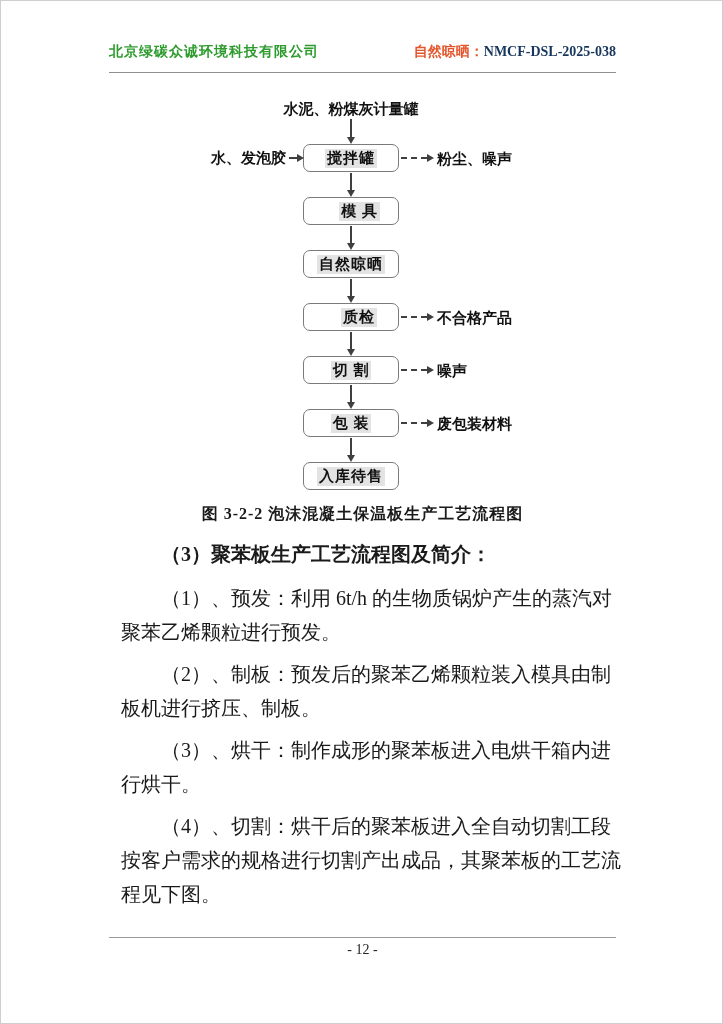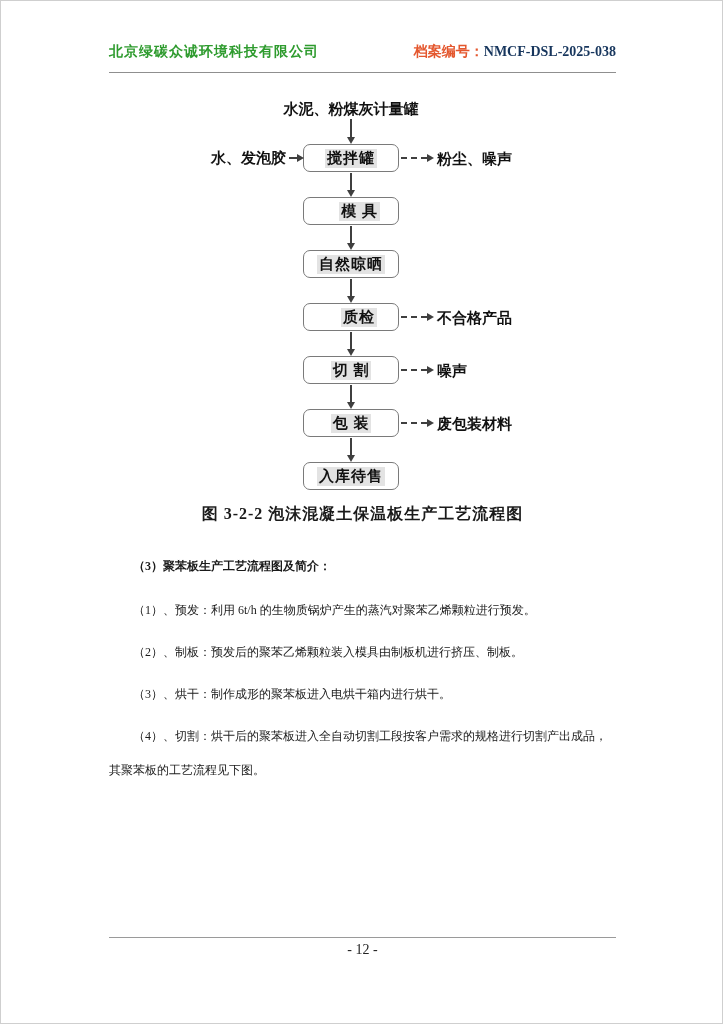--- a/index.html
+++ b/index.html
@@ -51,22 +51,22 @@
     border-top:4px solid transparent; border-bottom:4px solid transparent;
     border-left:7px solid #3f3f3f;
   }
 
   
   .caption {
     position:absolute; top:503px; left:0; width:723px; text-align:center;
     font-size:16px; font-weight:bold; letter-spacing:1px;
   }
   .bodytext {
-    position:absolute; top:536px; left:108px; width:500px;
-    font-size:12px; line-height:34px;margin-top:12px;
+    position:absolute; top:536px; left:120px; width:500px;
+    font-size:20px; line-height:34px;
   }
   .bodytext p { text-indent:2em; margin:0 0 8px 0; }
   .bodytext p.heading { font-weight:bold; margin-bottom:10px; }
 
   
   .footer-rule {
     position:absolute; left:108px; right:106px; top:936px;
     border-top:1px solid #9a9a9a;
   }
   .page-number {
@@ -75,21 +75,21 @@
   }
 </style>
 </head>
 <body>
 
 <div class="page">
 
   <div class="header">
     <span class="company">北京绿碳众诚环境科技有限公司</span>
     <span>
-      <span class="archive-label">档案编号：</span><span class="archive-number">NMCF-DSL-2025-038</span>
+      <span class="archive-label">自然晾晒：</span><span class="archive-number">NMCF-DSL-2025-038</span>
     </span>
   </div>
   <div class="header-rule"></div>
 
   <div class="flow">
 
     <div class="flabel top">水泥、粉煤灰计量罐</div>
     <div class="varrow" style="top:23px;height:18px;"></div>
 
     <div class="fbox" style="top:48px;">

